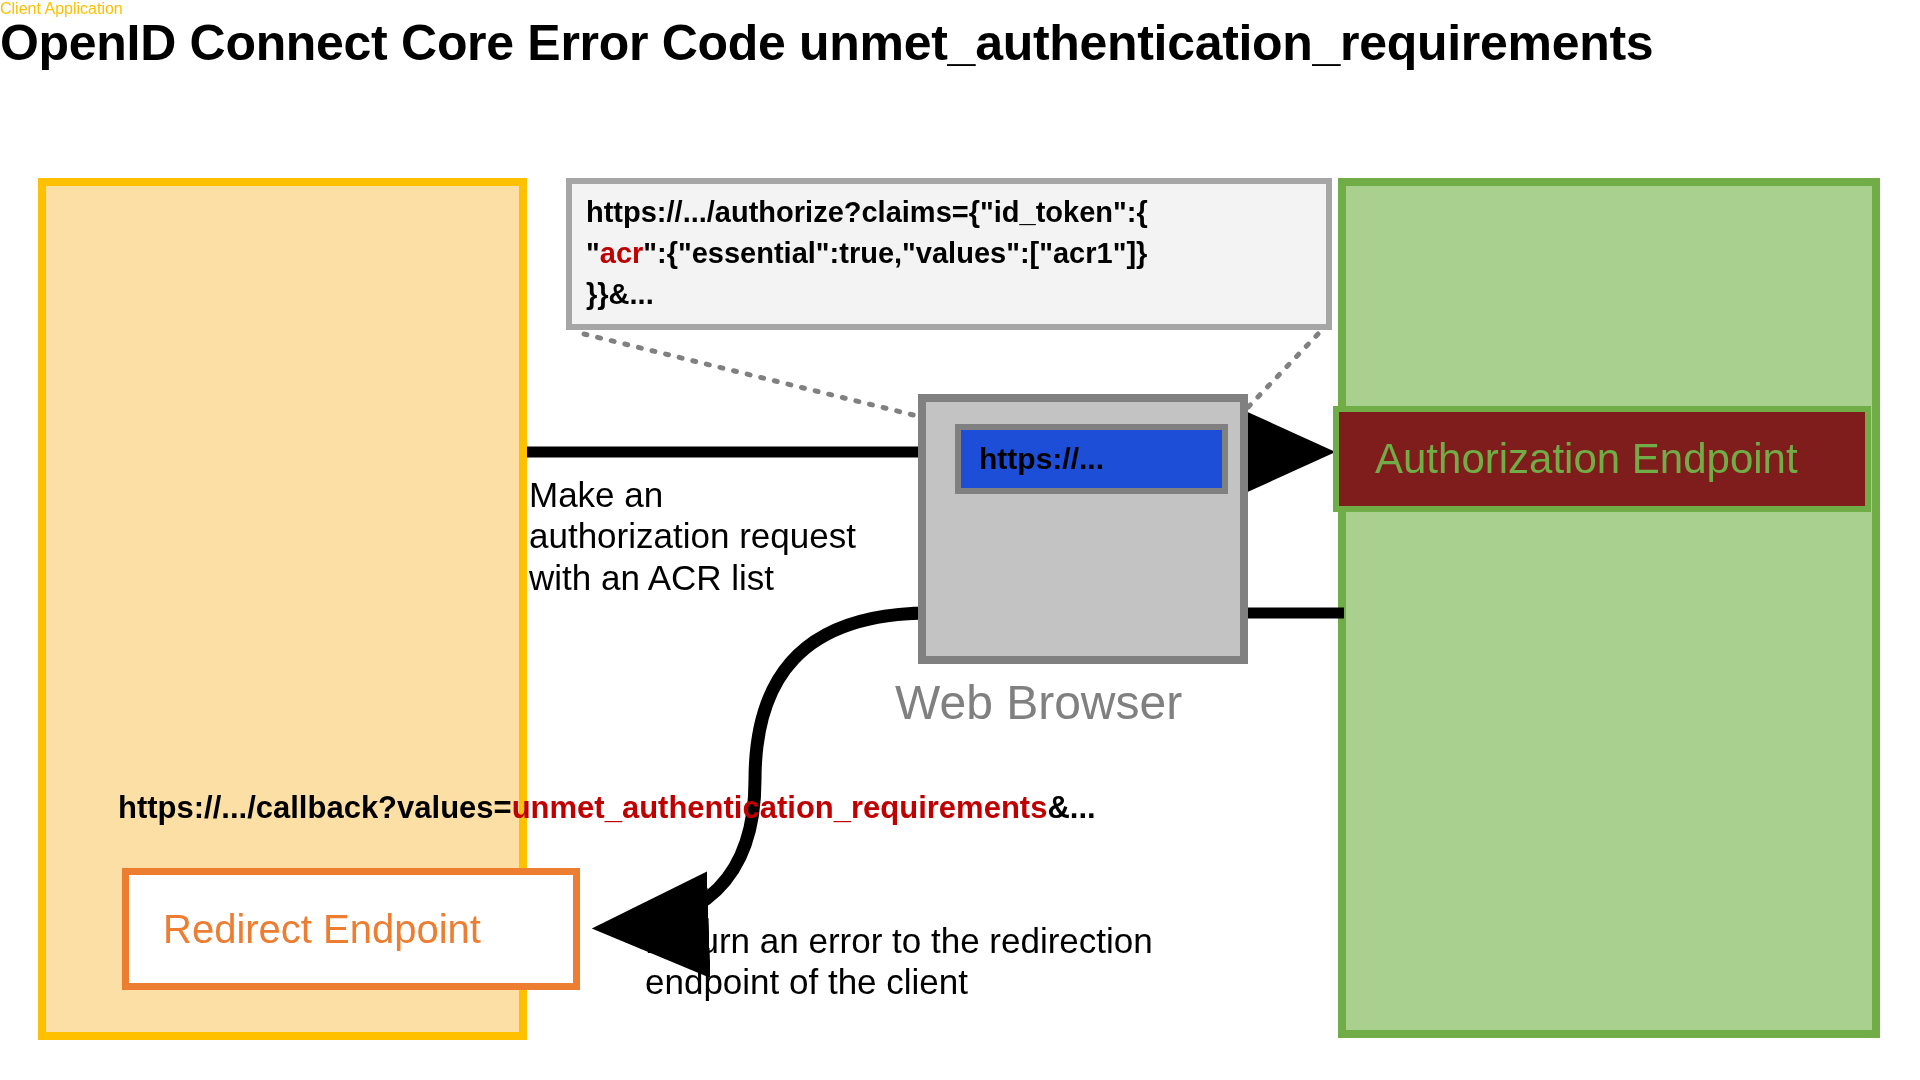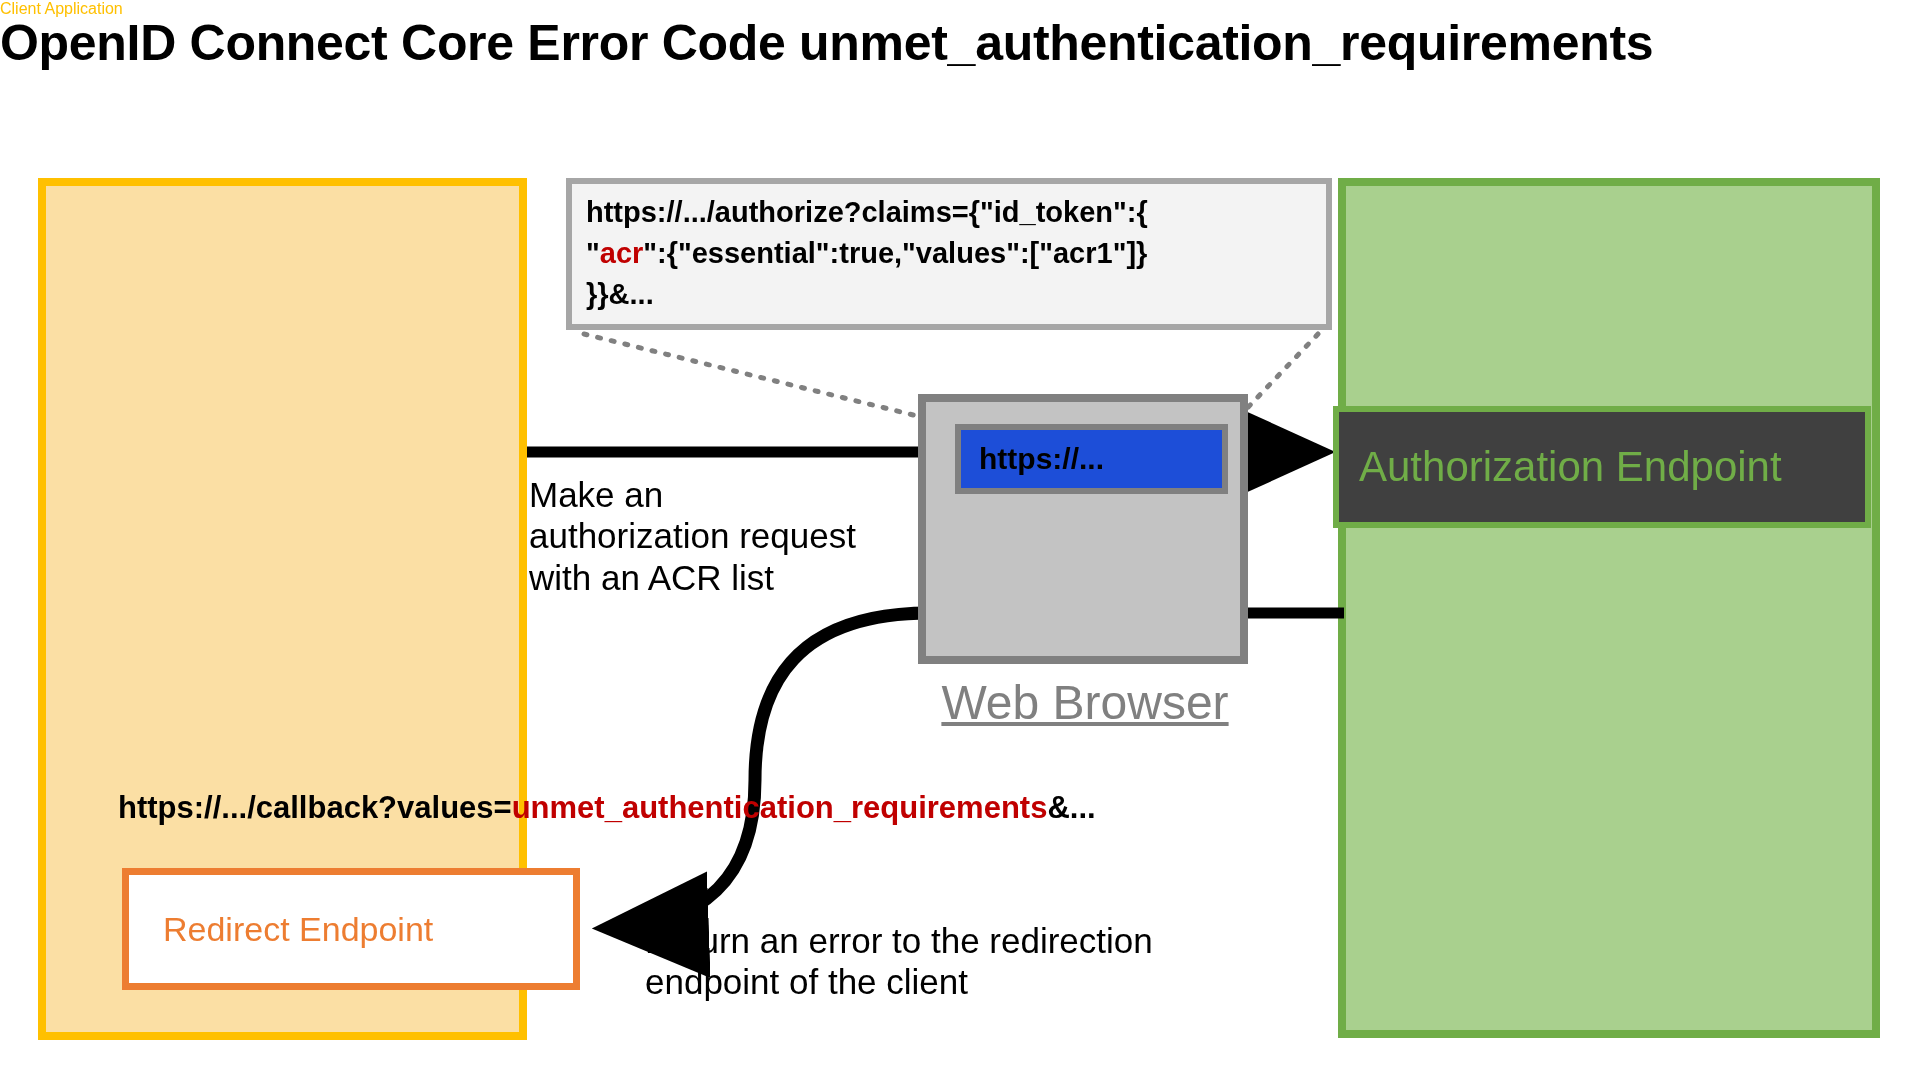--- a/index.html
+++ b/index.html
@@ -92,25 +92,24 @@
     font-size: 30px;
     font-weight: bold;
     color: #000000;
     white-space: nowrap;
   }
   #browser-caption {
     position: absolute;
     left: 895px;
     top: 675px;
     width: 380px;
-    text-align: center;
+    text-align: left;
     font-size: 48px;
     color: #808080;
     white-space: nowrap;
-    text-decoration: underline;
   }
 
   
   #url-callout {
     position: absolute;
     left: 566px;
     top: 178px;
     width: 766px;
     height: 152px;
     box-sizing: border-box;
@@ -126,48 +125,48 @@
     white-space: nowrap;
   }
   .acr-red { color: #C00000; }
 
   
   #authorization-endpoint {
     position: absolute;
     left: 1333px;
     top: 406px;
     width: 538px;
-    height: 122px;
-    box-sizing: border-box;
-    background: #404040;
+    height: 106px;
+    box-sizing: border-box;
+    background: #7f1d1d;
     border: 6px solid #70AD47;
     display: flex;
     align-items: center;
-    padding-left: 20px;
+    padding-left: 36px;
   }
   #authorization-endpoint-text {
     font-size: 42px;
     color: #70AD47;
     white-space: nowrap;
   }
   #redirect-endpoint {
     position: absolute;
     left: 122px;
     top: 868px;
     width: 458px;
     height: 122px;
     box-sizing: border-box;
     background: #FFFFFF;
     border: 7px solid #ED7D31;
     display: flex;
     align-items: center;
     padding-left: 34px;
   }
   #redirect-endpoint-text {
-    font-size: 34px;
+    font-size: 40px;
     color: #ED7D31;
     white-space: nowrap;
   }
 
   
   #callback-url {
     position: absolute;
     left: 118px;
     top: 790px;
     font-size: 31px;

